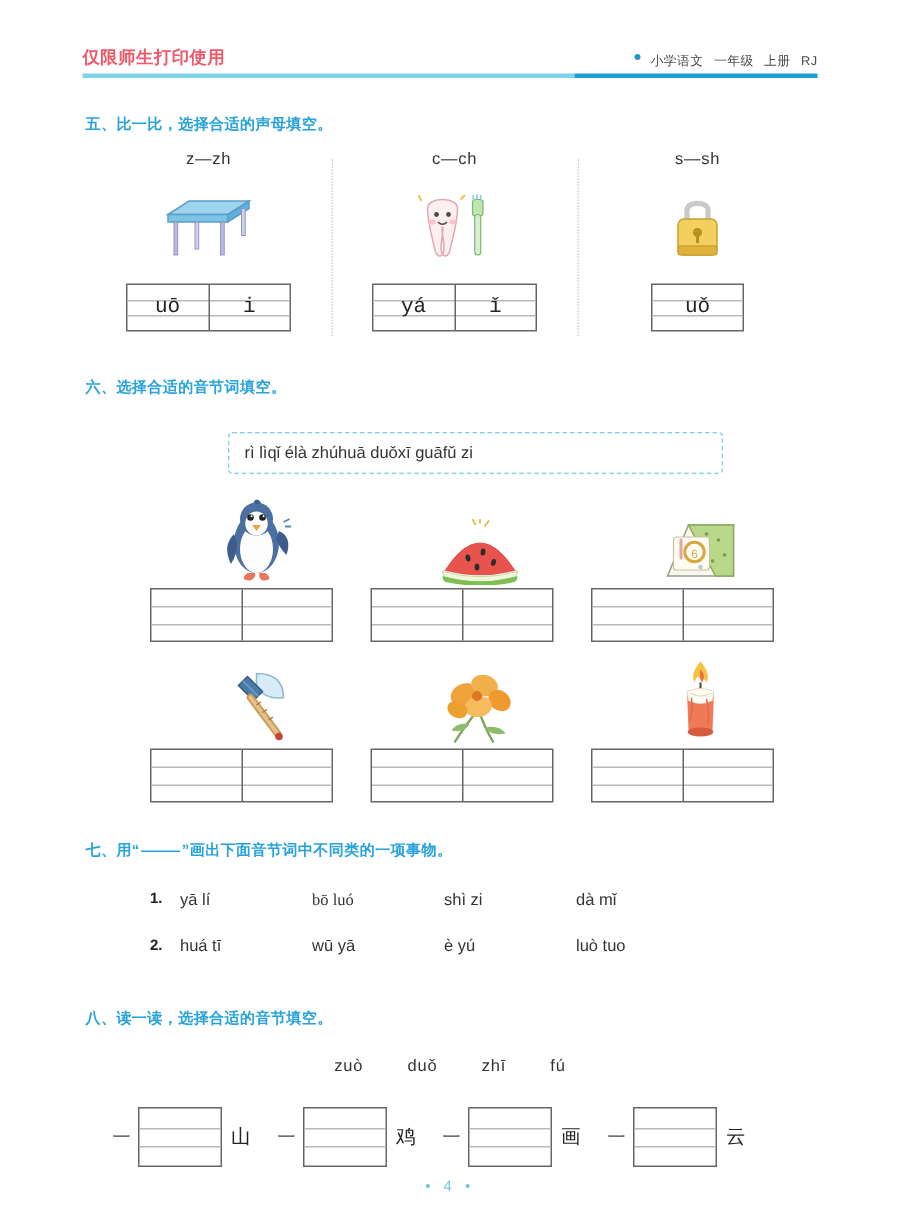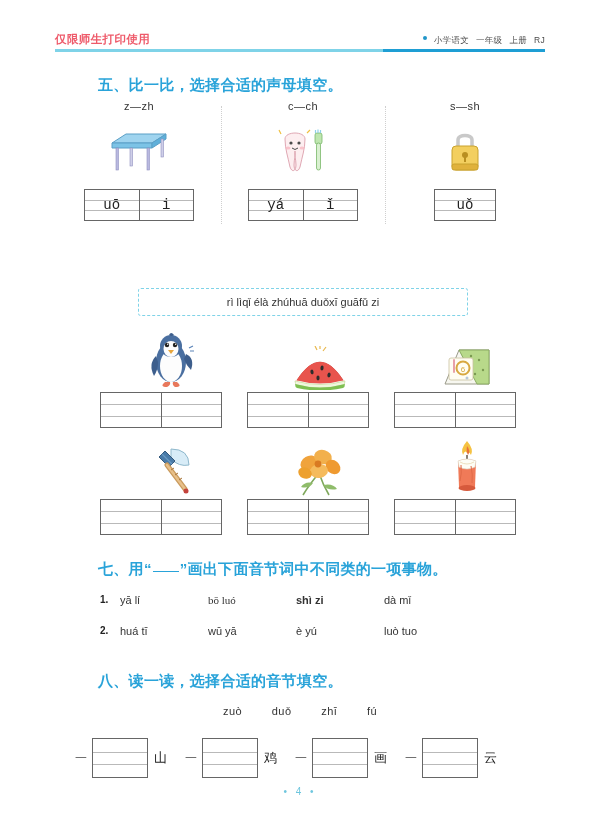--- a/index.html
+++ b/index.html
@@ -25,22 +25,22 @@
     line-height:1; padding-bottom:1px;
   }
   .hdr-dot { width:4px; height:4px; border-radius:50%; background:#2196c9; display:block; }
   .hdr-bar { display:flex; margin-top:3px; height:3.5px; width:490px; }
   .hdr-bar-l { flex:0 0 328px; background:#7fd3e8; }
   .hdr-bar-r { flex:1; background:#1e9ed4; }
 
   
   .sec-title {
     position:absolute; left:57px;
-    font-size:15px; font-weight:bold; color:#29a3d9;
-    letter-spacing:.3px; white-space:nowrap;margin-left:41px;
+    font-size:10px; font-weight:bold; color:#29a3d9;
+    letter-spacing:.3px; white-space:nowrap;
   }
   .sec-title .ul {
     display:inline-block; width:26px; border-bottom:1.2px solid #29a3d9;
     vertical-align:2px; margin:0 1px;
   }
 
   
   .pgrid { display:flex; border:1px solid #666; position:relative; background:#fff; }
   .pgrid::before, .pgrid::after {
     content:""; position:absolute; left:0; right:0; height:0;
@@ -61,23 +61,23 @@
   .s5-label { font-size:11px; color:#333; letter-spacing:.5px; }
   .s5-pic { height:58px; margin-top:11px; display:flex; align-items:center; justify-content:center; }
   .s5-grid-wrap { margin-top:8px; display:flex; justify-content:center; }
   .vdiv {
     position:absolute; top:6px; height:118px; width:1px;
     border-left:1px dotted #cfcfcf;
   }
 
   
   .wordbank {
-    position:absolute; left:138px; top:288px; width:330px; height:28px;
+    position:absolute; left:152px; top:288px; width:330px; height:28px;
     border:1.2px dashed #7fd3e8; border-radius:3px;
-    display:flex; align-items:center; justify-content:center;
+    display:flex; align-items:center; justify-content:flex-start;
     padding:0 10px;
     font-size:11px; color:#333;
   }
   .wb-item { white-space:nowrap; }
 
   .s6-row { position:absolute; left:57px; width:488px; height:100px; }
   .s6-cell { position:absolute; top:0; width:146px; }
   .s6-pic { height:62px; display:flex; align-items:flex-end; justify-content:center; padding-bottom:2px; }
   .s6-grid { height:36px; }
 
@@ -191,20 +191,21 @@
       </div>
       <div class="s5-grid-wrap">
         <div class="pgrid" style="width:110px;height:32px;">
           <div class="pcell">yá</div>
           <div class="pcell">ǐ</div>
         </div>
       </div>
     </div>
   </div>
 
+  <div class="sec-title" style="top:251px;">六、选择合适的音节词填空。</div>
 
   <div class="wordbank">
     <span class="wb-item">rì lì</span>
     <span class="wb-item">qǐ é</span>
     <span class="wb-item">là zhú</span>
     <span class="wb-item">huā duǒ</span>
     <span class="wb-item">xī guā</span>
     <span class="wb-item">fǔ zi</span>
   </div>
 
@@ -353,21 +354,21 @@
   </div>
 
   <div class="sec-title" style="top:560px;">
     <span>七、用“</span><span class="ul"></span><span>”画出下面音节词中不同类的一项事物。</span>
   </div>
 
   <div class="s7-row" style="top:594px;">
     <span class="s7-num">1.</span>
     <span class="s7-w" style="left:20px;">yā lí</span>
     <span class="s7-w" style="left:108px;font-family:Liberation Serif, serif;">bō luó</span>
-    <span class="s7-w" style="left:196px;font-weight:bold;">shì zi</span>
+    <span class="s7-w" style="left:196px;">shì zi</span>
     <span class="s7-w" style="left:284px;">dà mǐ</span>
   </div>
 
   <div class="s7-row" style="top:625px;">
     <span class="s7-num">2.</span>
     <span class="s7-w" style="left:20px;">huá tī</span>
     <span class="s7-w" style="left:108px;">wū yā</span>
     <span class="s7-w" style="left:196px;">è yú</span>
     <span class="s7-w" style="left:284px;">luò tuo</span>
   </div>

